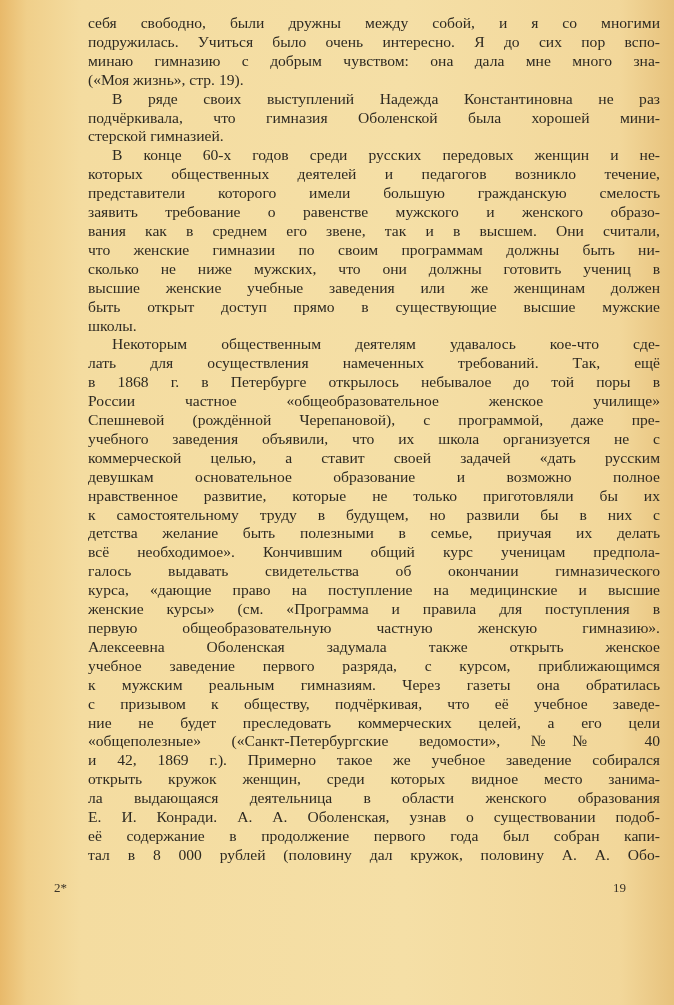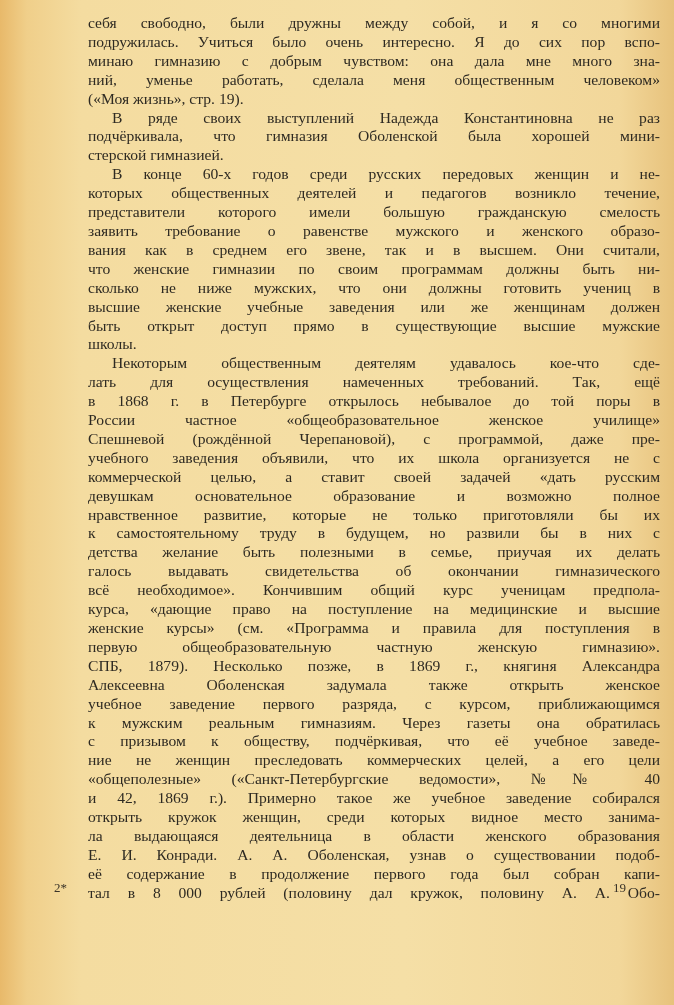--- a/index.html
+++ b/index.html
@@ -27,21 +27,20 @@
 </style>
 </head>
 <body>
 
 <div class="page">
 
   <div>
     <span class="line">себя свободно, были дружны между собой, и я со многими</span>
     <span class="line">подружилась. Учиться было очень интересно. Я до сих пор вспо-</span>
     <span class="line">минаю гимназию с добрым чувством: она дала мне много зна-</span>
-    <span class="line">ний, уменье работать, сделала меня общественным человеком»</span>
     <span class="line last">(«Моя жизнь», стр. 19).</span>
   </div>
 
   <div>
     <span class="line indent">В ряде своих выступлений Надежда Константиновна не раз</span>
     <span class="line">подчёркивала, что гимназия Оболенской была хорошей мини-</span>
     <span class="line last">стерской гимназией.</span>
   </div>
 
   <div>
@@ -62,31 +61,30 @@
     <span class="line">лать для осуществления намеченных требований. Так, ещё</span>
     <span class="line">в 1868 г. в Петербурге открылось небывалое до той поры в</span>
     <span class="line">России частное «общеобразовательное женское училище»</span>
     <span class="line">Спешневой (рождённой Черепановой), с программой, даже пре-</span>
     <span class="line">учебного заведения объявили, что их школа организуется не с</span>
     <span class="line">коммерческой целью, а ставит своей задачей «дать русским</span>
     <span class="line">девушкам основательное образование и возможно полное</span>
     <span class="line">нравственное развитие, которые не только приготовляли бы их</span>
     <span class="line">к самостоятельному труду в будущем, но развили бы в них с</span>
     <span class="line">детства желание быть полезными в семье, приучая их делать</span>
+    <span class="line">всё необходимое». Кончившим общий курс ученицам предпола-</span>
     <span class="line">галось выдавать свидетельства об окончании гимназического</span>
-    <span class="line">всё необходимое». Кончившим общий курс ученицам предпола-</span>
     <span class="line">курса, «дающие право на поступление на медицинские и высшие</span>
     <span class="line">женские курсы» (см. «Программа и правила для поступления в</span>
     <span class="line">первую общеобразовательную частную женскую гимназию».</span>
-    <span class="line">СПБ, 1879). Несколько позже, в 1869 г., княгиня Александра</span>
     <span class="line">Алексеевна Оболенская задумала также открыть женское</span>
     <span class="line">учебное заведение первого разряда, с курсом, приближающимся</span>
     <span class="line">к мужским реальным гимназиям. Через газеты она обратилась</span>
     <span class="line">с призывом к обществу, подчёркивая, что её учебное заведе-</span>
-    <span class="line">ние не женщин преследовать коммерческих целей, а его цели</span>
+    <span class="line">ние не будет преследовать коммерческих целей, а его цели</span>
     <span class="line">«общеполезные» («Санкт-Петербургские ведомости», №№ 40</span>
     <span class="line">и 42, 1869 г.). Примерно такое же учебное заведение собирался</span>
     <span class="line">открыть кружок женщин, среди которых видное место занима-</span>
     <span class="line">ла выдающаяся деятельница в области женского образования</span>
     <span class="line">Е. И. Конради. А. А. Оболенская, узнав о существовании подоб-</span>
     <span class="line">её содержание в продолжение первого года был собран капи-</span>
     <span class="line">тал в 8 000 рублей (половину дал кружок, половину А. А. Обо-</span>
   </div>
 </div>
 

